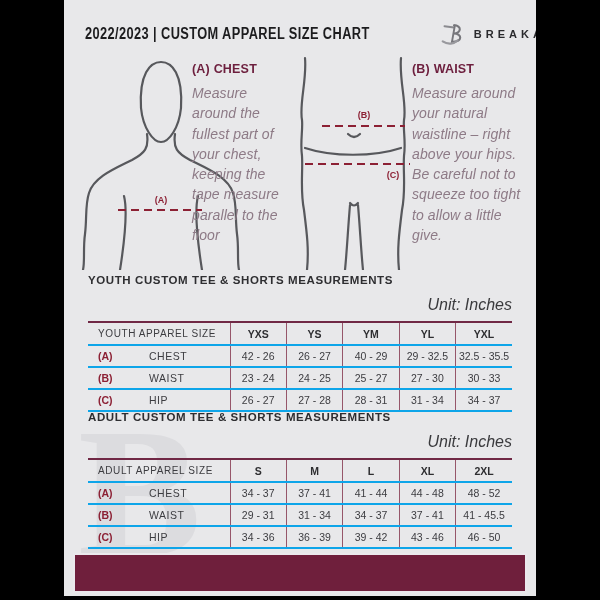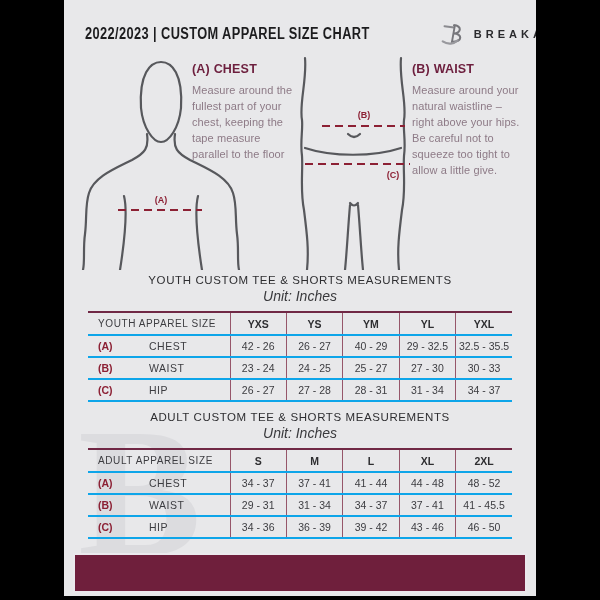--- a/index.html
+++ b/index.html
@@ -38,38 +38,38 @@
   .diagram-upper { left: 12px; width: 166px; height: 214px; }
   .diagram-lower { left: 228px; width: 122px; height: 214px; }
   .guide-col { position: absolute; top: 6px; }
   .col-chest { left: 128px; width: 102px; }
   .col-right { left: 348px; width: 110px; }
   .guide-heading {
     color: #6d1f3e; font-weight: bold; font-size: 12.5px; letter-spacing: 0.2px;
     margin-bottom: 7px;
   }
   .guide-body {
-    color: #8d7a86; font-size: 11px; line-height: 1.45;
+    color: #8d7a86; font-style: italic; font-size: 14px; line-height: 1.45;
     letter-spacing: 0.1px;
   }
   .guide-block + .guide-block { margin-top: 16px; }
   .body-outline { stroke: #57585c; stroke-width: 2.2; fill: none; stroke-linecap: round; }
   .measure-line { stroke: #8c2034; stroke-width: 2; stroke-dasharray: 8 5; }
   .marker-label { fill: #8c2034; font-weight: bold; font-size: 9px; font-family: "Liberation Sans", sans-serif; }
   
   .table-section { position: absolute; left: 24px; width: 424px; z-index: 1; }
   .section-youth { top: 274px; }
   .section-adult { top: 411px; }
   .table-title {
-    text-align: center; font-weight: normal; font-size: 11.5px; color: #2e2e31;
+    font-weight: bold; font-size: 11.5px; color: #2e2e31;
     letter-spacing: 0.6px;
   }
   .table-unit {
-    text-align: center; font-style: italic; font-size: 14px; color: #3a3a3d;
-    margin-top: 2px; margin-bottom: 7px;
+    text-align: right; font-style: italic; font-size: 16px; color: #3a3a3d;
+    margin-top: 10px; margin-bottom: 7px;
   }
   table.size-table {
     width: 424px; border-collapse: collapse; table-layout: fixed;
     border-top: 2px solid #702845;
     border-bottom: 1.5px solid #96566a;
   }
   .size-table col.c-label { width: 142px; }
   .size-table col.c-val { width: 56.4px; }
   .size-table th, .size-table td {
     height: 22px; font-size: 10.5px; color: #3c3c40;

